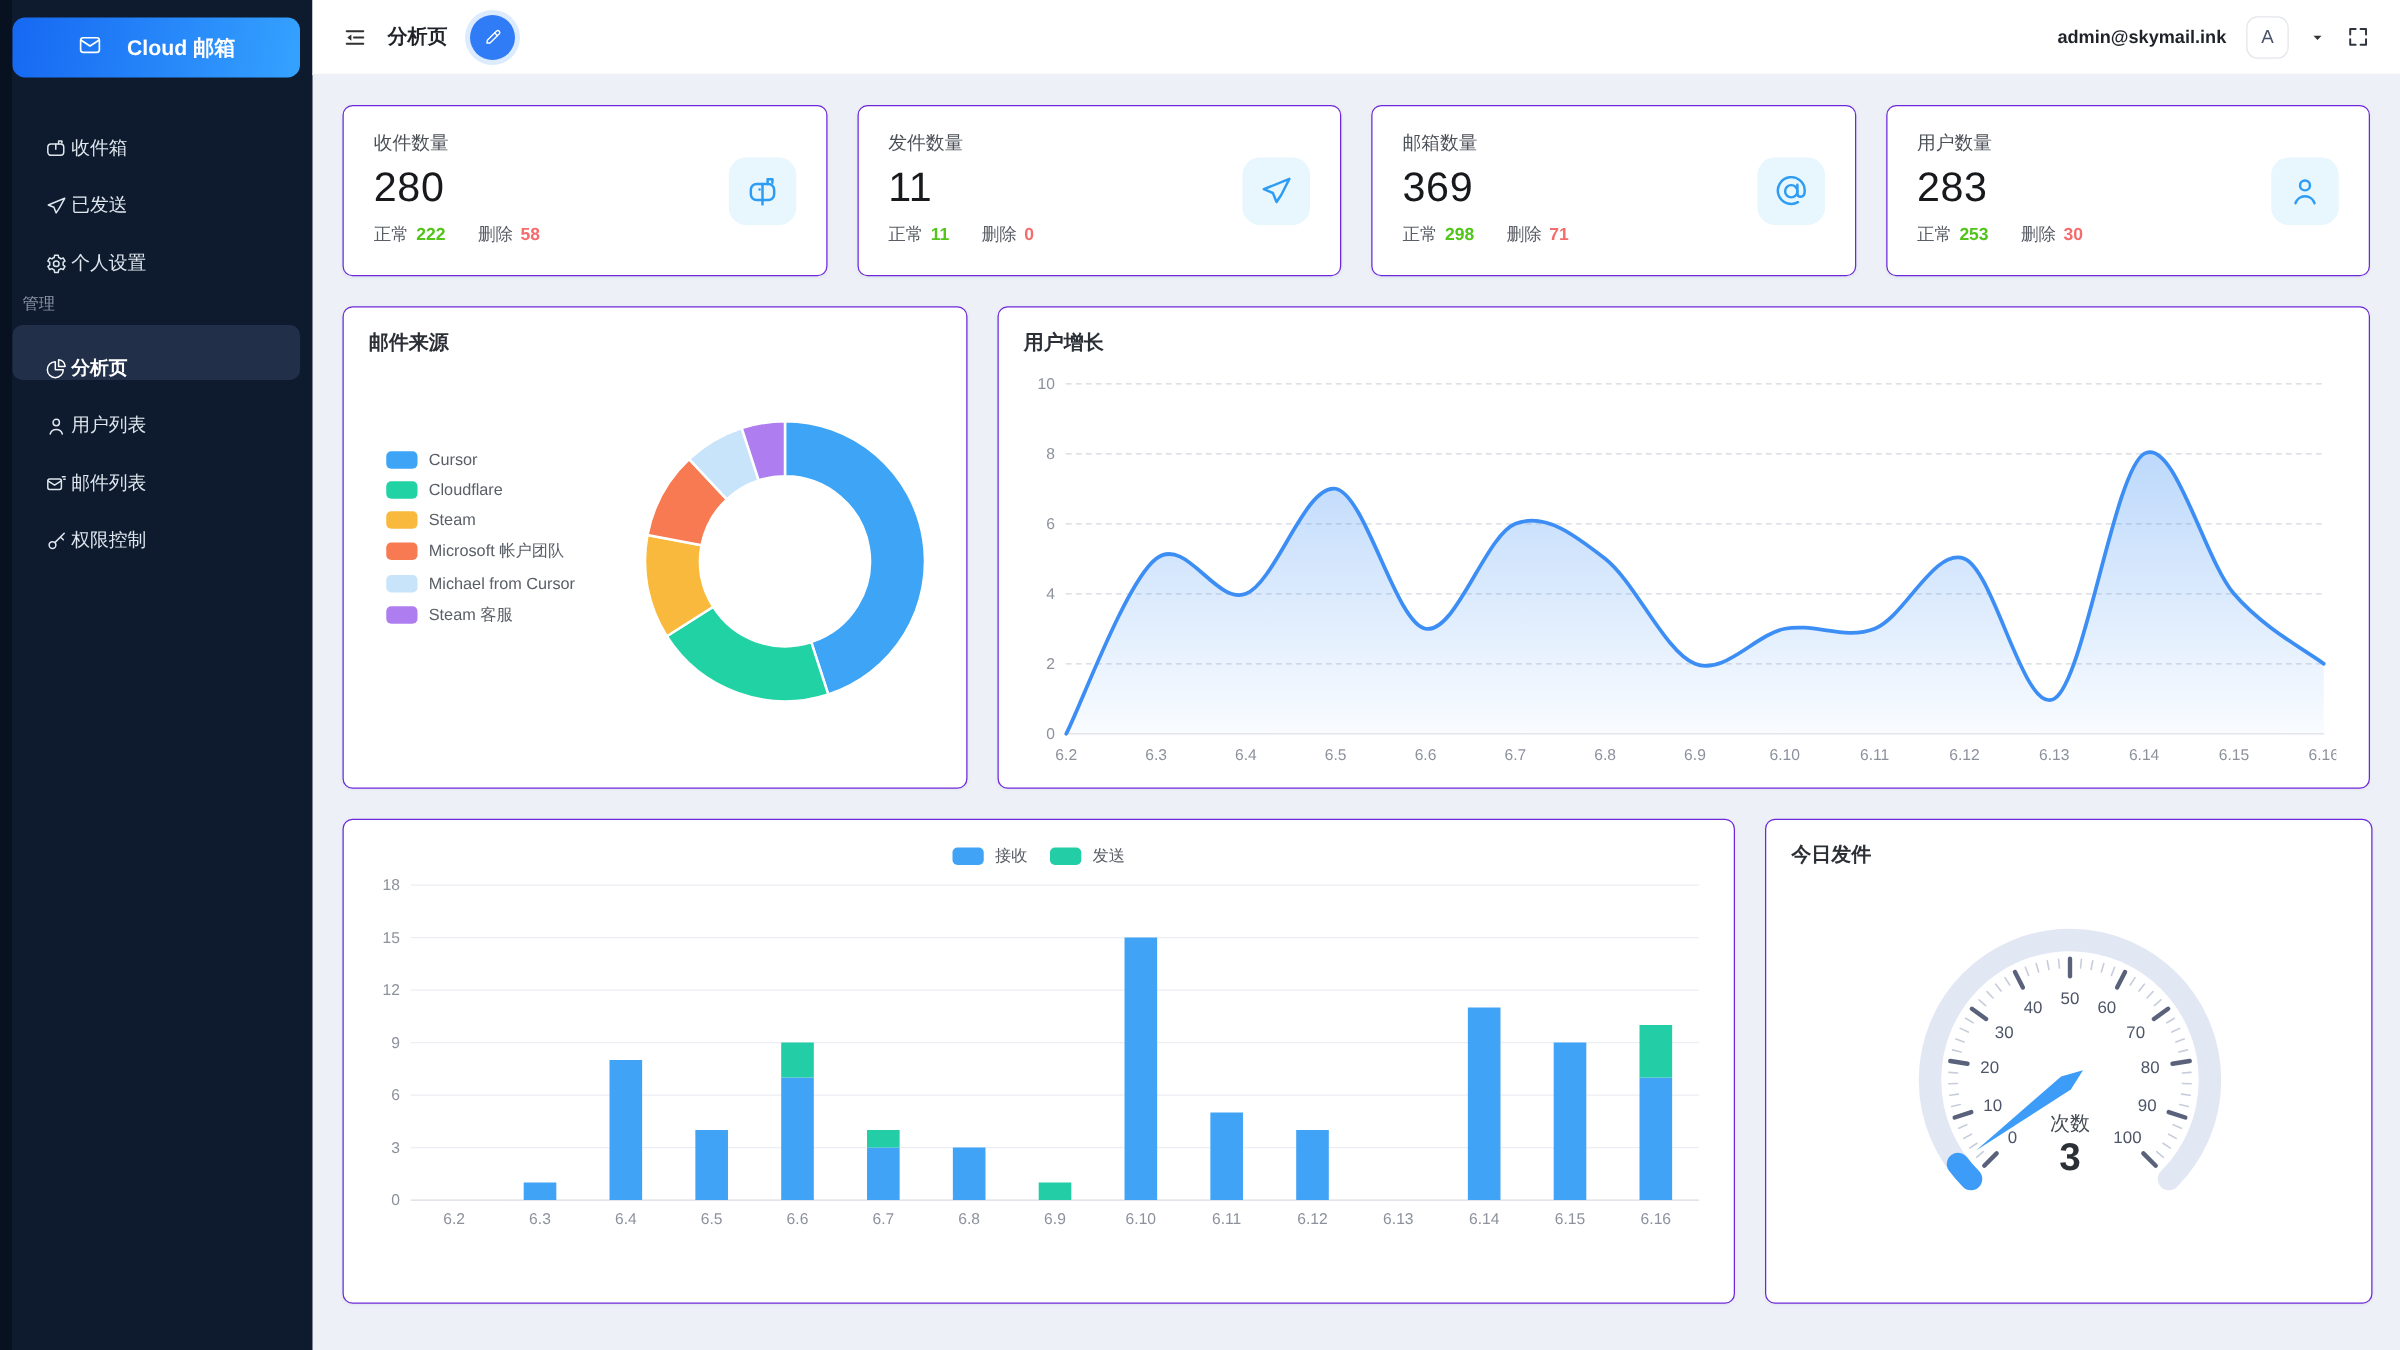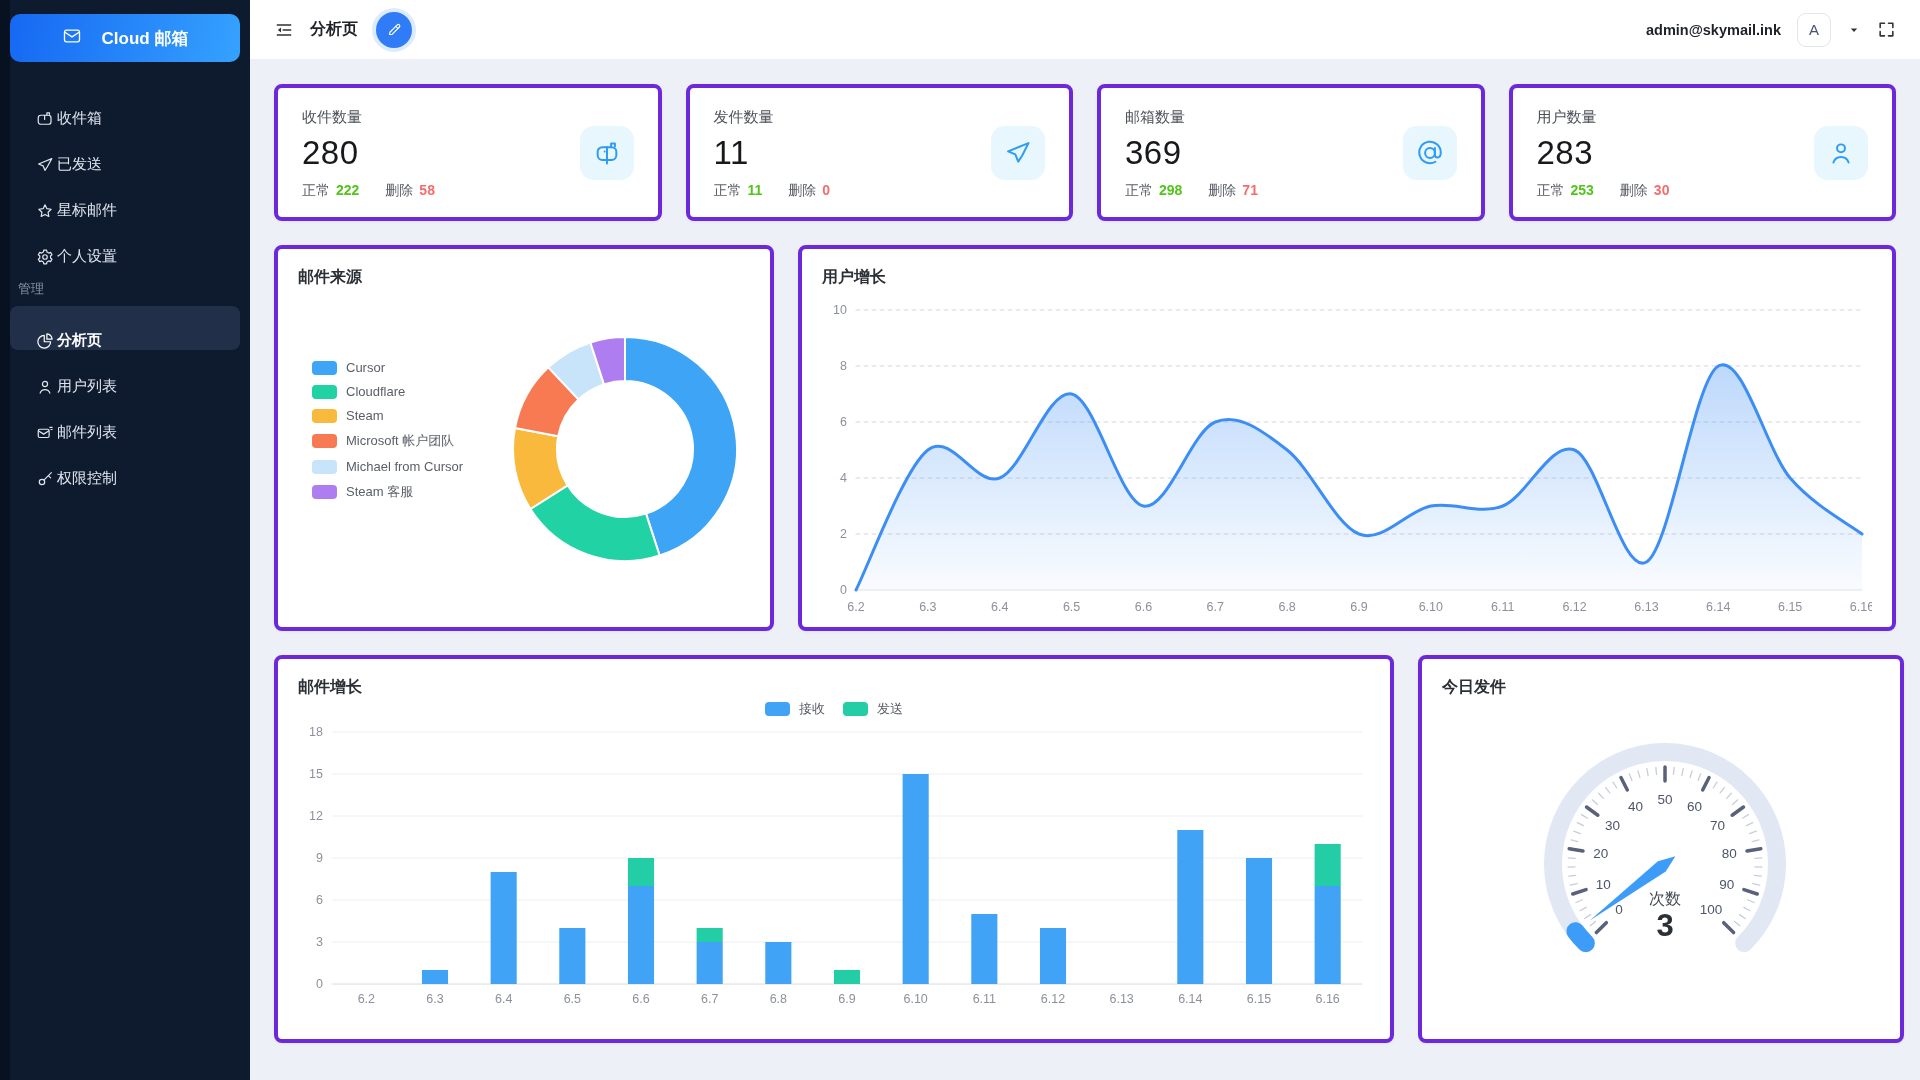--- a/index.html
+++ b/index.html
@@ -37,21 +37,21 @@
     justify-content:center; color:#49536b; font-size:15px; cursor:pointer; background:#fff; }
   .caret { width:14px; height:14px; color:#333; cursor:pointer; }
   .caret svg { width:14px; height:14px; }
   .fs-btn { width:19px; height:19px; color:#30343c; cursor:pointer; }
   .fs-btn svg { width:19px; height:19px; stroke-width:2; }
 
   .content { flex:1; padding:24px; display:flex; flex-direction:column; gap:24px; }
 
   
   .stats-row { display:grid; grid-template-columns:repeat(4,1fr); gap:24px; }
-  .card { background:#fff; border-radius:8px; box-shadow:0 1px 3px rgba(15,35,95,.06); border:4px solid #6d28d9; }
+  .card { background:#fff; border-radius:8px; box-shadow:0 1px 3px rgba(15,35,95,.06); border:1px solid #6d28d9; }
   .stat-card { height:137px; padding:20px 24px; display:flex; justify-content:space-between; }
   .stat-label { font-size:15px; color:#4c5158; }
   .stat-value { font-size:33px; color:#17191c; margin:7px 0 10px; font-weight:500; letter-spacing:.5px; }
   .stat-sub { font-size:14px; color:#5a5e66; display:flex; gap:26px; }
   .stat-sub b.green { color:#52c41a; margin-left:6px; }
   .stat-sub b.red { color:#f56c6c; margin-left:6px; }
   .stat-icon-box { width:54px; height:54px; border-radius:14px; background:#e8f6fe; color:#2d9cf4;
     display:flex; align-items:center; justify-content:center; align-self:center; }
   .stat-icon-box svg { width:28px; height:28px; stroke-width:1.7; }
 
@@ -96,28 +96,20 @@
           </span>
           <span>收件箱</span>
         </div>
         <div class="side-item">
           <span class="icon">
             <svg viewBox="0 0 24 24">
               <path d="M21 3.5 3.5 10.6l6 2.5 2.4 6 3.2-4.8L21 3.5Z"></path>
             </svg>
           </span>
           <span>已发送</span>
-        </div>
-        <div class="side-item">
-          <span class="icon">
-            <svg viewBox="0 0 24 24">
-              <path d="m12 3.8 2.5 5.1 5.7.8-4.1 4 1 5.6-5.1-2.7-5.1 2.7 1-5.6-4.1-4 5.7-.8z"></path>
-            </svg>
-          </span>
-          <span>星标邮件</span>
         </div>
         <div class="side-item">
           <span class="icon">
             <svg viewBox="0 0 24 24">
               <circle cx="12" cy="12" r="3"></circle>
               <path d="M19.3 13.4a7.4 7.4 0 0 0 0-2.8l2-1.5-1.9-3.3-2.4 1a7.4 7.4 0 0 0-2.4-1.4L14.1 2.8h-3.8l-.5 2.6a7.4 7.4 0 0 0-2.4 1.4l-2.4-1-1.9 3.3 2 1.5a7.4 7.4 0 0 0 0 2.8l-2 1.5 1.9 3.3 2.4-1a7.4 7.4 0 0 0 2.4 1.4l.5 2.6h3.8l.5-2.6a7.4 7.4 0 0 0 2.4-1.4l2.4 1 1.9-3.3z"></path>
             </svg>
           </span>
           <span>个人设置</span>
         </div>
@@ -338,21 +330,20 @@
               <text x="968.1428571428571" y="315" text-anchor="middle" font-size="12.5" fill="#8d919c" stroke="none">6.15</text>
               <text x="1040" y="315" text-anchor="middle" font-size="12.5" fill="#8d919c" stroke="none">6.16</text>
               <path d="M34 294 C45.976190476190474 270.6666666666667 81.90476190476191 172.66666666666666 105.85714285714286 154 C129.80952380952382 135.33333333333334 153.76190476190476 191.33333333333334 177.71428571428572 182 C201.66666666666669 172.66666666666666 225.61904761904762 93.33333333333334 249.57142857142858 98.00000000000001 C273.5238095238095 102.66666666666669 297.4761904761905 205.33333333333334 321.42857142857144 210 C345.3809523809524 214.66666666666666 369.3333333333333 135.33333333333334 393.2857142857143 126 C417.23809523809524 116.66666666666667 441.1904761904762 135.33333333333334 465.14285714285717 154 C489.09523809523813 172.66666666666666 513.047619047619 228.66666666666666 537 238 C560.952380952381 247.33333333333334 584.9047619047619 214.66666666666666 608.8571428571429 210 C632.8095238095239 205.33333333333334 656.7619047619047 219.33333333333334 680.7142857142857 210 C704.6666666666666 200.66666666666666 728.6190476190476 144.66666666666666 752.5714285714286 154 C776.5238095238095 163.33333333333334 800.4761904761905 280 824.4285714285714 266 C848.3809523809524 252 872.3333333333334 83.99999999999999 896.2857142857143 69.99999999999999 C920.2380952380953 55.999999999999986 944.1904761904761 154 968.1428571428571 182 C992.0952380952381 210 1028.0238095238096 228.66666666666666 1040 238 L1040 294 L34 294 Z" fill="url(#agrad)" stroke="none"></path>
               <path d="M34 294 C45.976190476190474 270.6666666666667 81.90476190476191 172.66666666666666 105.85714285714286 154 C129.80952380952382 135.33333333333334 153.76190476190476 191.33333333333334 177.71428571428572 182 C201.66666666666669 172.66666666666666 225.61904761904762 93.33333333333334 249.57142857142858 98.00000000000001 C273.5238095238095 102.66666666666669 297.4761904761905 205.33333333333334 321.42857142857144 210 C345.3809523809524 214.66666666666666 369.3333333333333 135.33333333333334 393.2857142857143 126 C417.23809523809524 116.66666666666667 441.1904761904762 135.33333333333334 465.14285714285717 154 C489.09523809523813 172.66666666666666 513.047619047619 228.66666666666666 537 238 C560.952380952381 247.33333333333334 584.9047619047619 214.66666666666666 608.8571428571429 210 C632.8095238095239 205.33333333333334 656.7619047619047 219.33333333333334 680.7142857142857 210 C704.6666666666666 200.66666666666666 728.6190476190476 144.66666666666666 752.5714285714286 154 C776.5238095238095 163.33333333333334 800.4761904761905 280 824.4285714285714 266 C848.3809523809524 252 872.3333333333334 83.99999999999999 896.2857142857143 69.99999999999999 C920.2380952380953 55.999999999999986 944.1904761904761 154 968.1428571428571 182 C992.0952380952381 210 1028.0238095238096 228.66666666666666 1040 238" fill="none" stroke="#3c8ef5" stroke-width="3"></path>
             </svg>
         </div>
       </div>
 
       <div class="row3">
         <div class="card chart-card bar-card">
-          <div class="chart-title">邮件增长</div>
           <div class="legend-h" id="bar-legend">
               <div class="legend-item">
                 <span class="legend-swatch" style="background: rgb(65, 163, 245);"></span>
                 <span>接收</span>
               </div>
               <div class="legend-item">
                 <span class="legend-swatch" style="background: rgb(35, 205, 165);"></span>
                 <span>发送</span>
               </div>
             </div>

